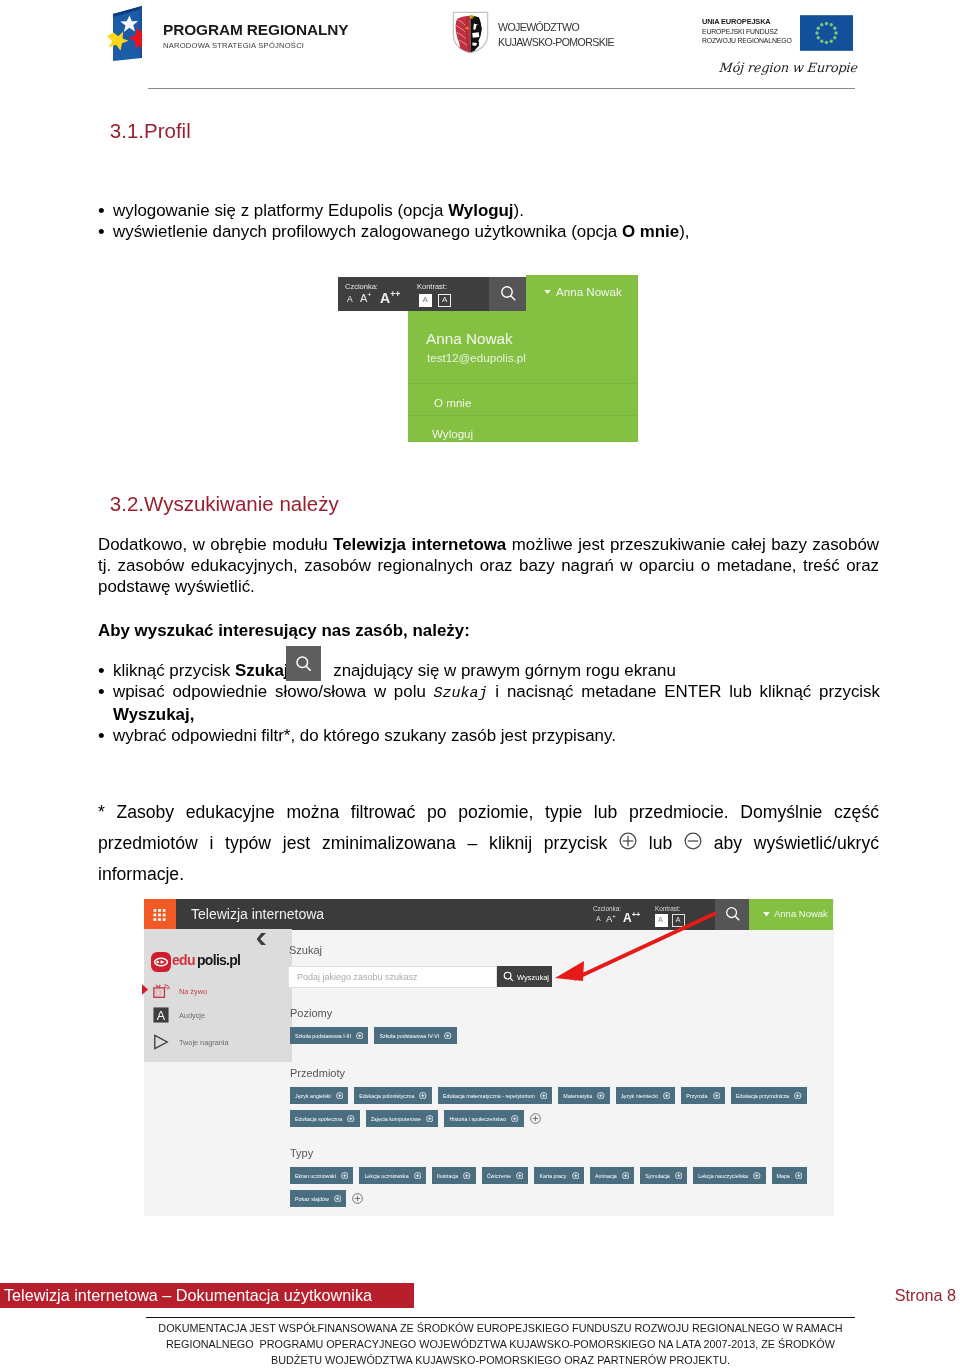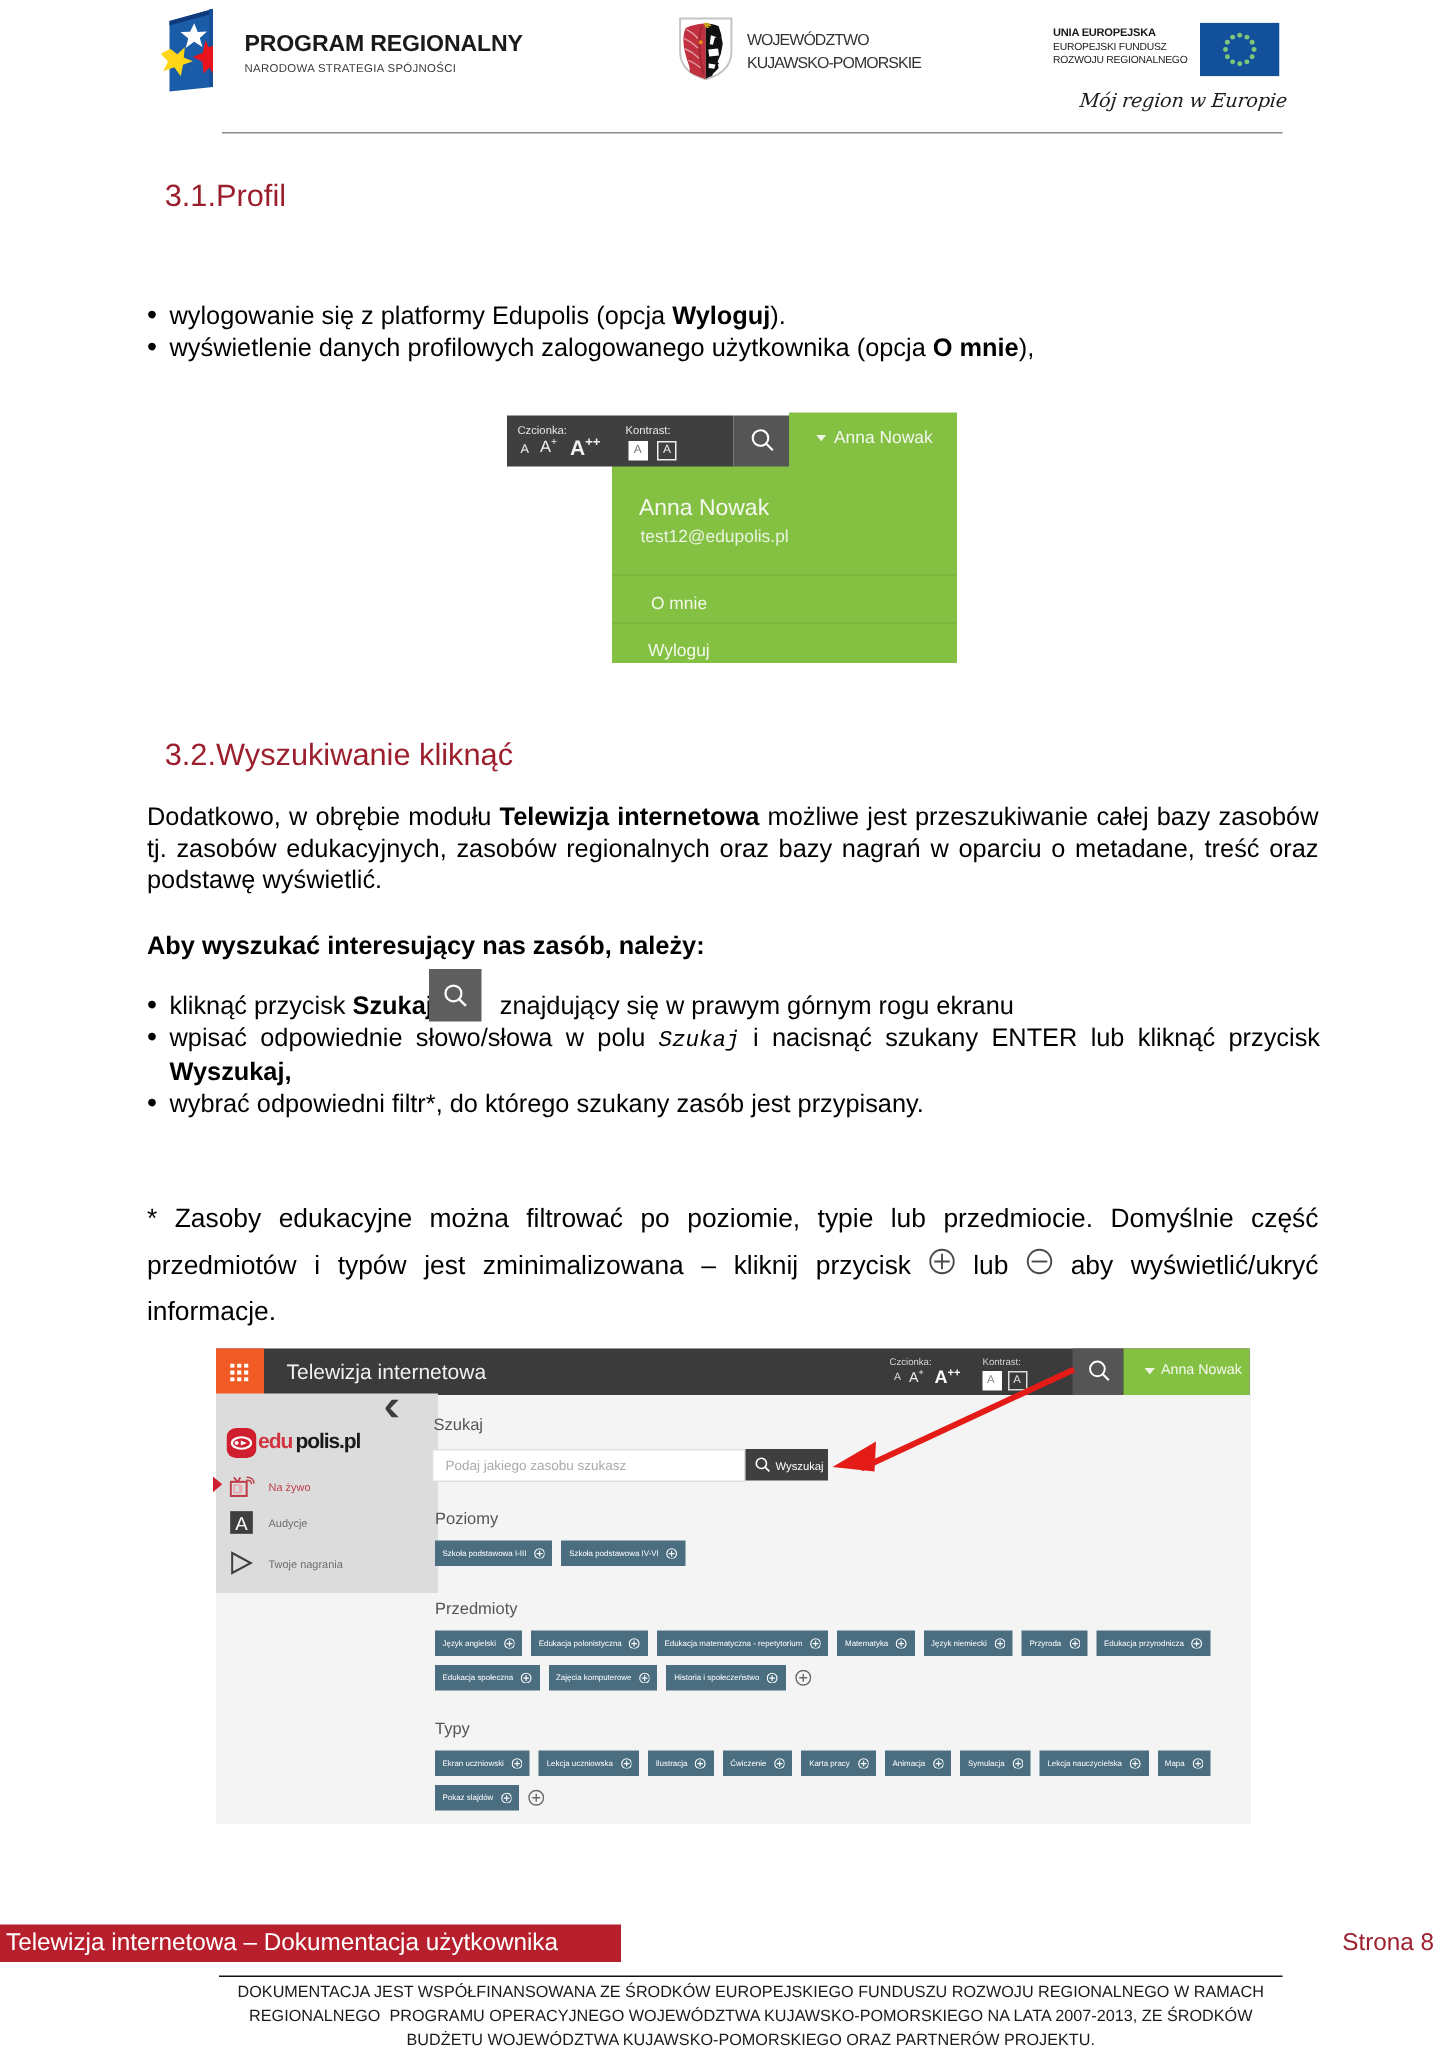--- a/index.html
+++ b/index.html
@@ -189,35 +189,35 @@
       </svg>
     <div style="position:absolute;left:88px;top:55px;font-size:15.3px;color:#f4f8ef;">Anna Nowak</div>
     <div style="position:absolute;left:89px;top:76px;font-size:11.6px;color:#eaf3e0;">test12@edupolis.pl</div>
     <div id="i1-div1"></div>
     <div style="position:absolute;left:96px;top:121px;font-size:11.6px;color:#f2f8ea;">O mnie</div>
     <div id="i1-div2"></div>
     <div style="position:absolute;left:94px;top:152px;font-size:11.6px;color:#f2f8ea;">Wyloguj</div>
   </div>
 
   <div class="h2" style="left:94px;top:492px;">
-    <span class="num">3.2.</span><span>Wyszukiwanie kliknąć</span>
+    <span class="num">3.2.</span><span>Wyszukiwanie należy</span>
   </div>
 
   <div class="para" style="left:98px;top:534px;width:781px;"><span>Dodatkowo, w obrębie modułu </span><b>Telewizja internetowa</b><span> możliwe jest przeszukiwanie całej bazy zasobów tj. zasobów edukacyjnych, zasobów regionalnych oraz bazy nagrań w oparciu o metadane, treść oraz podstawę wyświetlić.</span></div>
 
   <div class="para" style="left:98px;top:620px;width:781px;font-weight:bold;text-align:left;">Aby wyszukać interesujący nas zasób, należy:</div>
 
   <div class="bullets" style="left:99px;top:660px;width:781px;">
     <div class="bullet-row" style="height:21px;"><span>kliknąć przycisk </span><b>Szukaj</b><span class="inline-chip"><span class="box">
             <svg style="position:absolute;left:9px;top:9px;" width="18" height="18" viewBox="0 0 18 18">
               <circle cx="7.3" cy="7.3" r="5.3" fill="none" stroke="#fff" stroke-width="1.5"></circle>
               <line x1="11.2" y1="11.2" x2="15.6" y2="15.6" stroke="#fff" stroke-width="1.6"></line>
             </svg>
           </span></span><span> znajdujący się w prawym górnym rogu ekranu</span></div>
-    <div class="bullet-row" style="text-align:justify;"><span>wpisać odpowiednie słowo/słowa w polu </span><i class="mono">Szukaj</i><span> i nacisnąć szukany ENTER lub kliknąć przycisk </span><b>Wyszukaj,</b></div>
+    <div class="bullet-row" style="text-align:justify;"><span>wpisać odpowiednie słowo/słowa w polu </span><i class="mono">Szukaj</i><span> i nacisnąć metadane ENTER lub kliknąć przycisk </span><b>Wyszukaj,</b></div>
     <div class="bullet-row"><span>wybrać odpowiedni filtr*, do którego szukany zasób jest przypisany.</span></div>
   </div>
 
   <div class="para" style="left:98px;top:797px;width:781px;line-height:31px;font-size:17.6px;"><span>* Zasoby edukacyjne można filtrować po poziomie, typie lub przedmiocie. Domyślnie część przedmiotów i typów jest zminimalizowana – kliknij przycisk </span><svg style="vertical-align:-1px;" width="18" height="18" viewBox="0 0 17 17">
         <circle cx="8.5" cy="8.5" r="7.4" fill="none" stroke="#4a4a4a" stroke-width="1.2"></circle>
         <line x1="8.5" y1="3.6" x2="8.5" y2="13.4" stroke="#4a4a4a" stroke-width="1.2"></line>
         <line x1="3.6" y1="8.5" x2="13.4" y2="8.5" stroke="#4a4a4a" stroke-width="1.2"></line>
       </svg><span> lub </span><svg style="vertical-align:-1px;" width="18" height="18" viewBox="0 0 17 17">
         <circle cx="8.5" cy="8.5" r="7.4" fill="none" stroke="#4a4a4a" stroke-width="1.2"></circle>
         <line x1="3.6" y1="8.5" x2="13.4" y2="8.5" stroke="#4a4a4a" stroke-width="1.2"></line>

